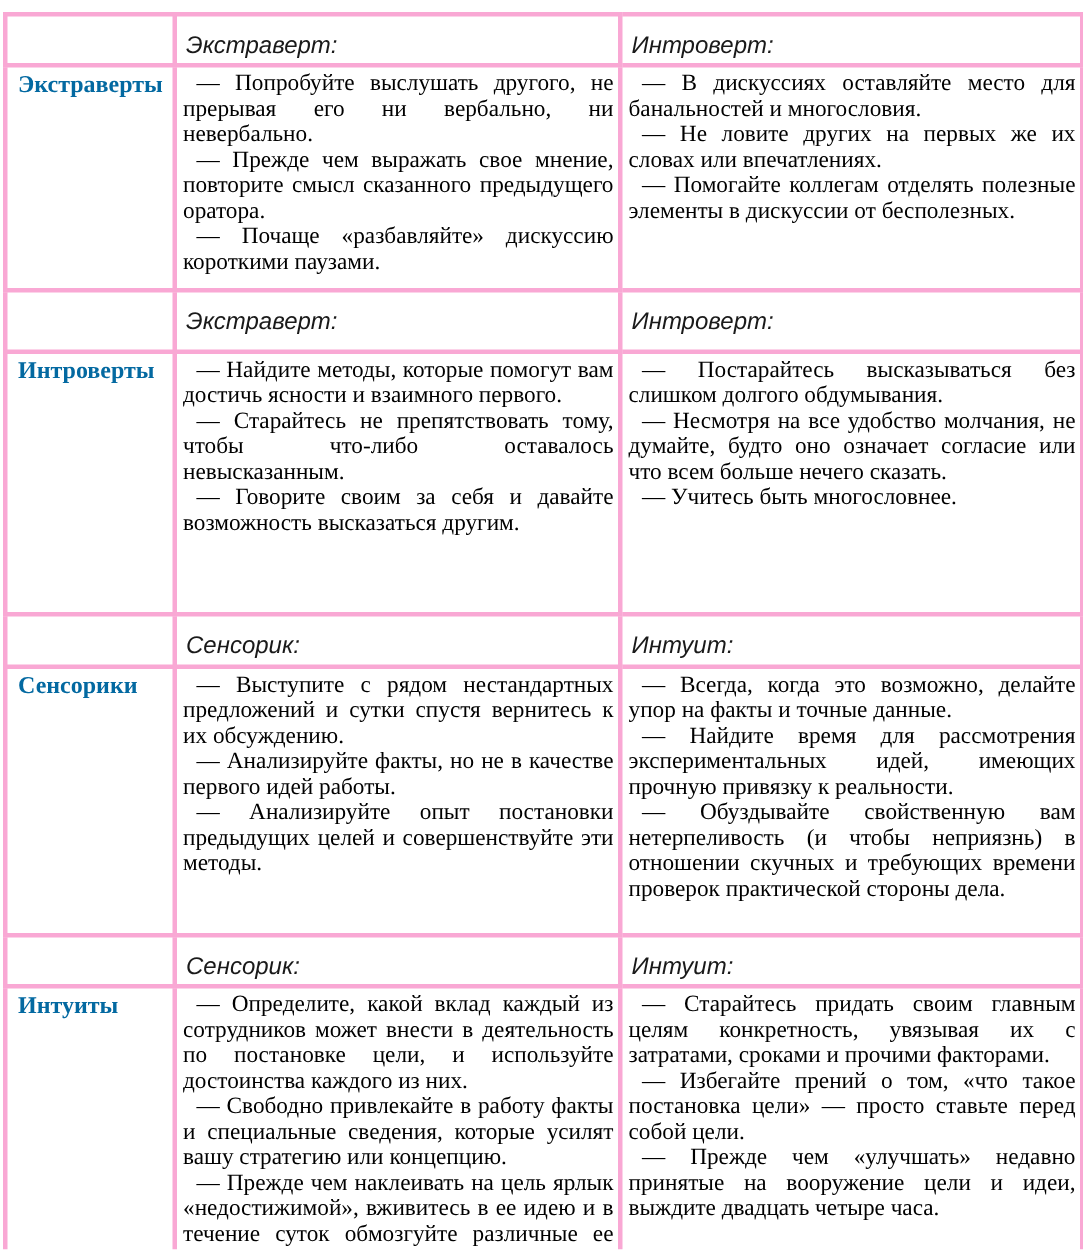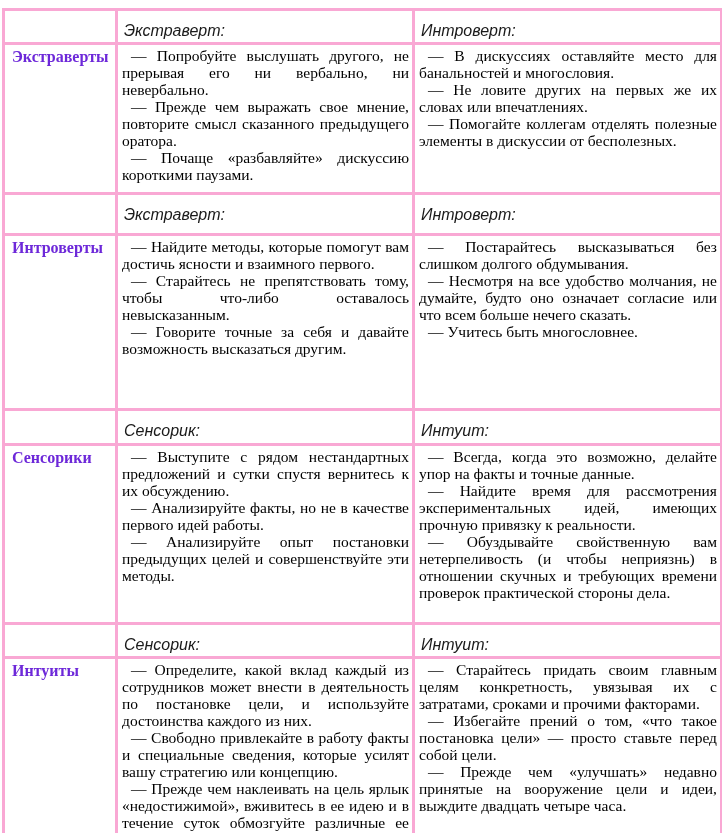--- a/index.html
+++ b/index.html
@@ -32,21 +32,21 @@
     font-style: italic;
     font-size: 16px;
     color: #1a1a1a;
     padding: 11px 4px 2px 6px;
     vertical-align: bottom;
   }
   td.label-cell {
     font-family: "Liberation Serif", serif;
     font-weight: bold;
     font-size: 16px;
-    color: #6d28d9;
+    color: #0369a1;
     padding: 3px 2px 2px 7px;
   }
   td.content-cell {
     font-family: "Liberation Serif", serif;
     font-size: 15.5px;
     color: #000000;
     padding: 2px 3px 2px 4px;
   }
   td.content-cell p {
     margin: 0;
@@ -89,21 +89,21 @@
     <tr style="height:41px;">
       <td class="label-cell"></td>
       <td class="header-cell">Экстраверт:</td>
       <td class="header-cell">Интроверт:</td>
     </tr>
     <tr style="height:175px;">
       <td class="label-cell">Интроверты</td>
       <td class="content-cell">
         <p>— Найдите методы, которые помогут вам достичь ясности и взаимного первого.</p>
         <p>— Старайтесь не препятствовать тому, чтобы что-либо оставалось невысказанным.</p>
-        <p>— Говорите точные за себя и давайте возможность высказаться другим.</p>
+        <p>— Говорите своим за себя и давайте возможность высказаться другим.</p>
       </td>
       <td class="content-cell">
         <p>— Постарайтесь высказываться без слишком долгого обдумывания.</p>
         <p>— Несмотря на все удобство молчания, не думайте, будто оно означает согласие или что всем больше нечего сказать.</p>
         <p>— Учитесь быть многословнее.</p>
       </td>
     </tr>
 
     <tr style="height:35px;">
       <td class="label-cell"></td>

